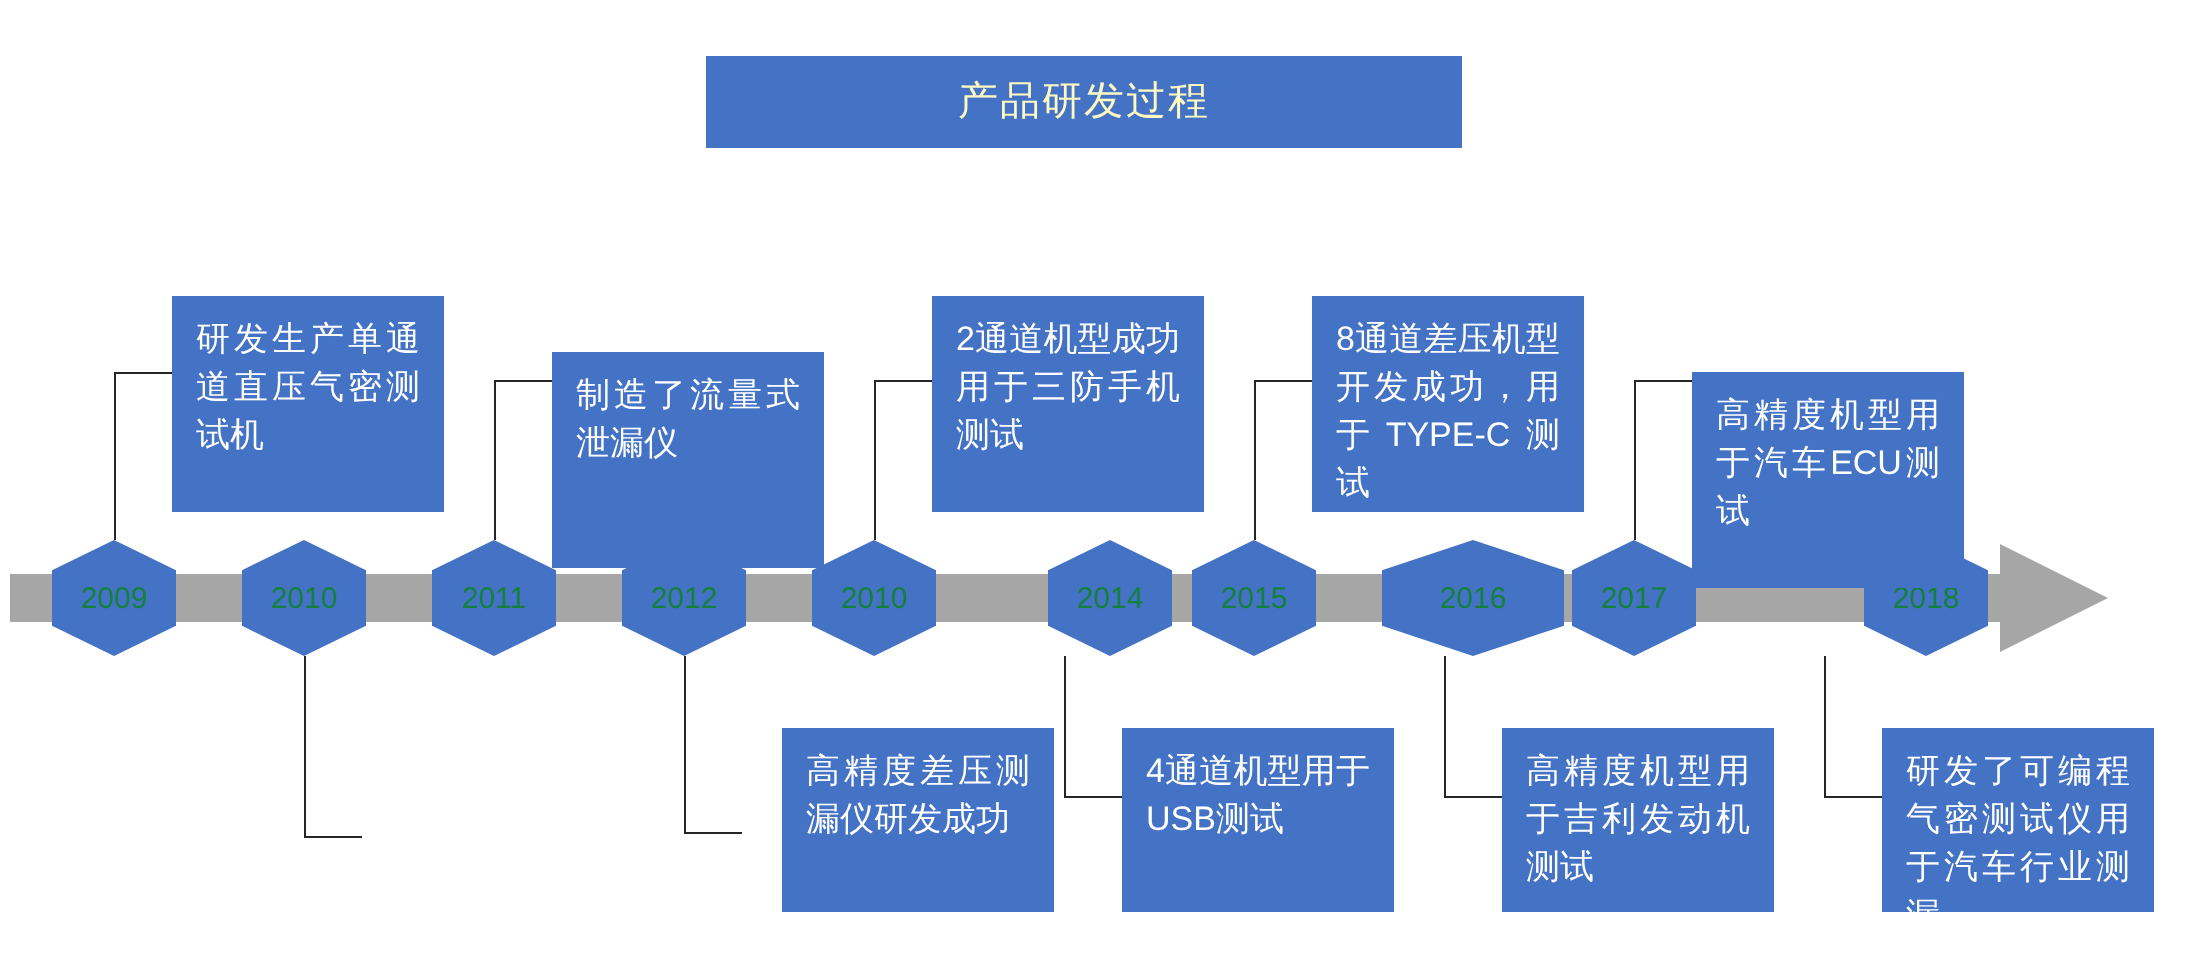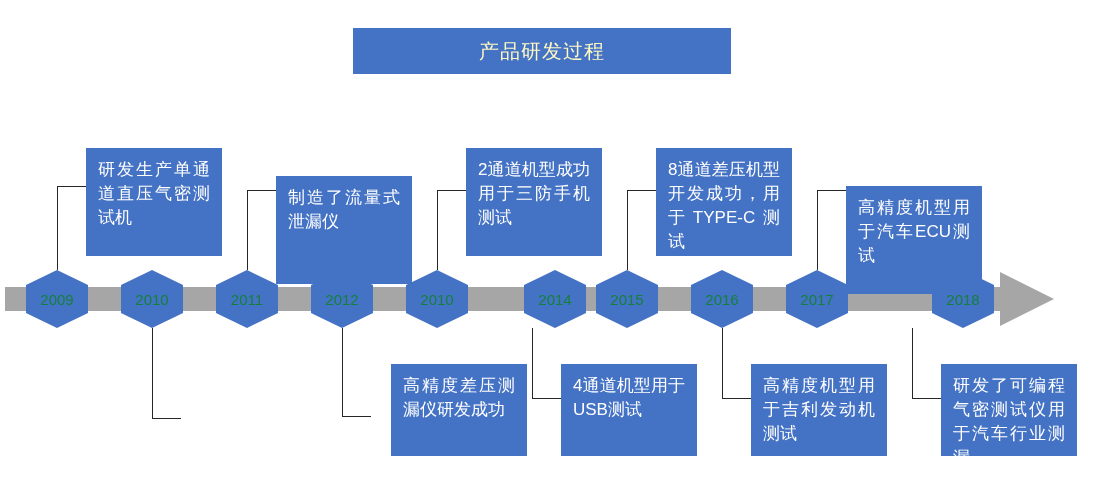--- a/index.html
+++ b/index.html
@@ -145,21 +145,21 @@
     <div class="hex-label">2010</div>
   </div>
   <div class="hex" style="left:524px;">
     <div class="hex-shape"></div>
     <div class="hex-label">2014</div>
   </div>
   <div class="hex" style="left:596px;">
     <div class="hex-shape"></div>
     <div class="hex-label">2015</div>
   </div>
-  <div class="hex" style="left:691px;">
+  <div class="hex" style="left:691px;padding-left:29px;">
     <div class="hex-shape"></div>
     <div class="hex-label">2016</div>
   </div>
   <div class="hex" style="left:786px;">
     <div class="hex-shape"></div>
     <div class="hex-label">2017</div>
   </div>
   <div class="hex" style="left:932px;">
     <div class="hex-shape"></div>
     <div class="hex-label">2018</div>

